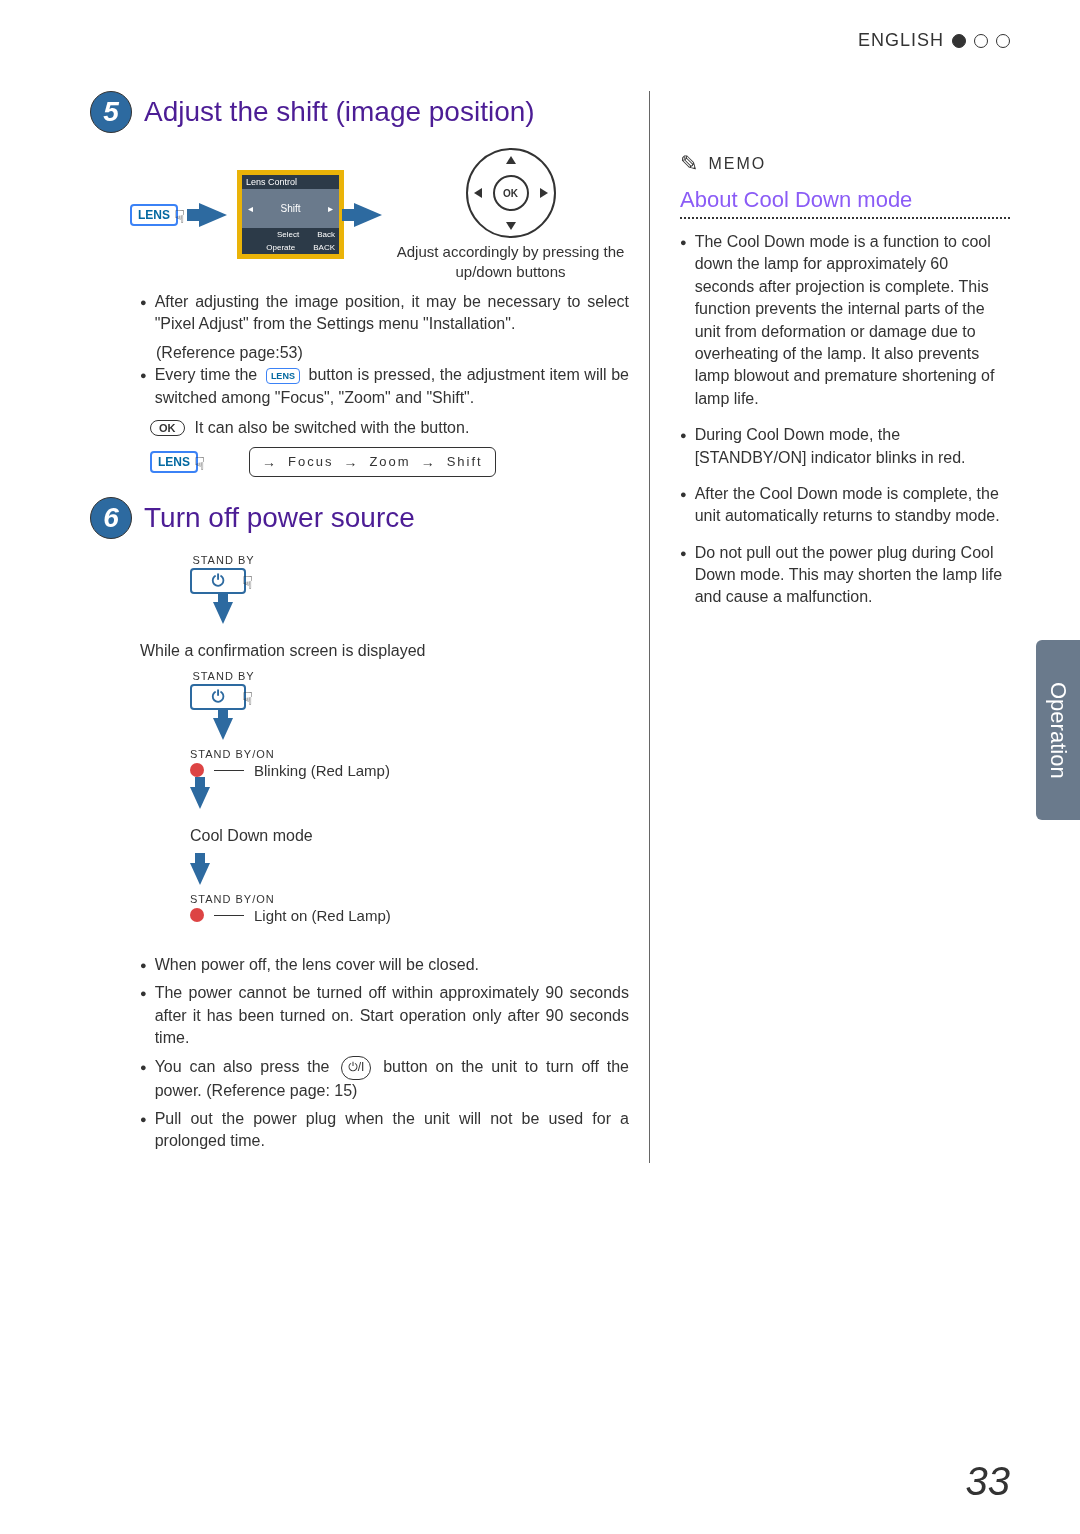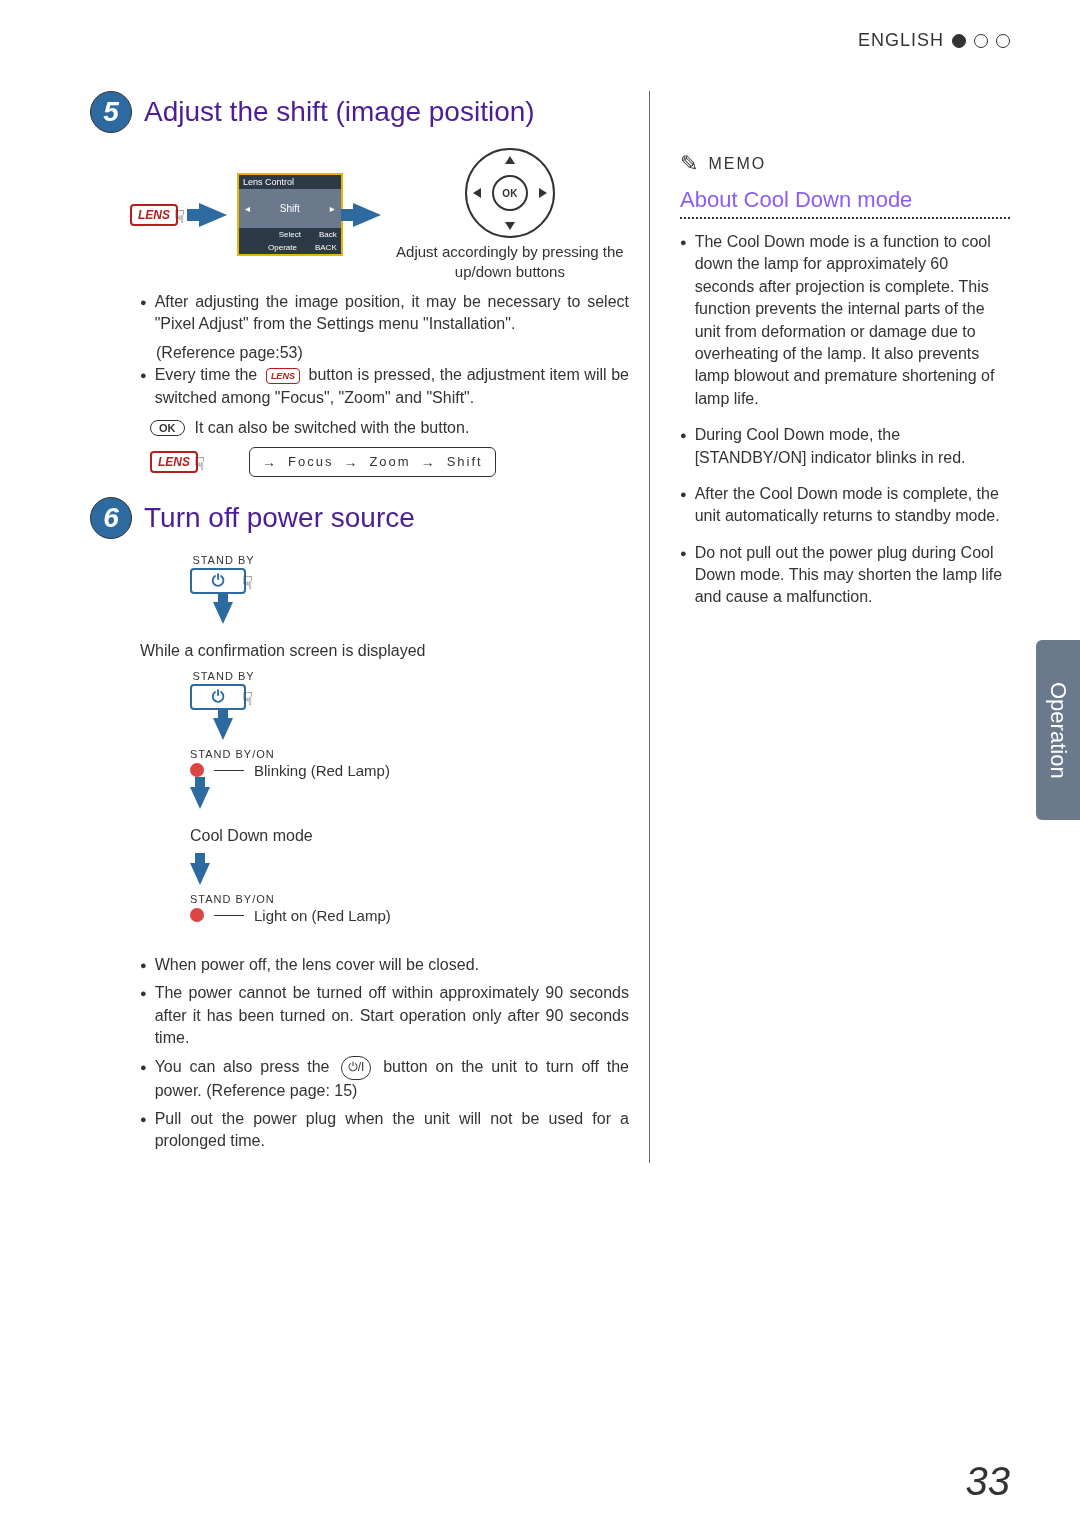--- a/index.html
+++ b/index.html
@@ -55,41 +55,41 @@
     border: 1px solid #333;
   }
   .section-title {
     font-size: 28px; color: #4c1d95;
   }
   .flow-row {
     display: flex; align-items: center; gap: 10px;
     margin: 10px 0 10px 40px;
   }
   .lens-btn {
-    border: 2px solid #b91c1c; color: #b91c1c; font-weight: bold; font-size: 12px;
-    padding: 2px 6px; border-radius: 4px; background:#fff;font-style:italic;
+    border: 2px solid #3b82f6; color: #0369a1; font-weight: bold; font-size: 12px;
+    padding: 2px 6px; border-radius: 4px; background:#fff;
   }
   .lens-btn.small { border-width:1px; font-size:9px; padding:1px 4px; }
   .hand-icon { font-size: 18px; color:#333; position:relative; top:2px; left:-4px;}
   .big-arrow {
     width: 0; height: 0; border-top: 12px solid transparent; border-bottom: 12px solid transparent;
     border-left: 28px solid #2d6aa0; position:relative;
   }
   .big-arrow::before{
     content:''; position:absolute; left:-40px; top:-6px; width:14px; height:12px; background:#2d6aa0;
   }
   .down-arrow {
     width:0;height:0;border-left:10px solid transparent;border-right:10px solid transparent;
     border-top:22px solid #2d6aa0; margin: 8px auto; position:relative;
   }
   .down-arrow::before{
     content:'';position:absolute;top:-32px;left:-5px;width:10px;height:12px;background:#2d6aa0;
   }
   .osd-box {
-    width: 150px; background: #6a7a8c; color:#fff; font-size:10px; border:2px solid #eab308;
+    width: 150px; background: #6a7a8c; color:#fff; font-size:10px; border:5px solid #eab308;
   }
   .osd-title{ background:#2c3a48; padding:2px 4px; font-size:9px;}
   .osd-body{ padding: 14px 6px; text-align:center; display:flex; justify-content:space-between; align-items:center;}
   .osd-foot{ background:#2c3a48; padding:2px 4px; font-size:8px; display:flex; justify-content:flex-end; gap:18px;}
   .ok-dpad {
     width: 90px; height: 90px; border:2px solid #333; border-radius:50%;
     position:relative; display:flex; align-items:center; justify-content:center;
   }
   .ok-dpad .ok-inner{ width:36px;height:36px;border:2px solid #333;border-radius:50%;display:flex;align-items:center;justify-content:center;font-size:10px;font-weight:bold;}
   .ok-dpad .tri{position:absolute;width:0;height:0;}

